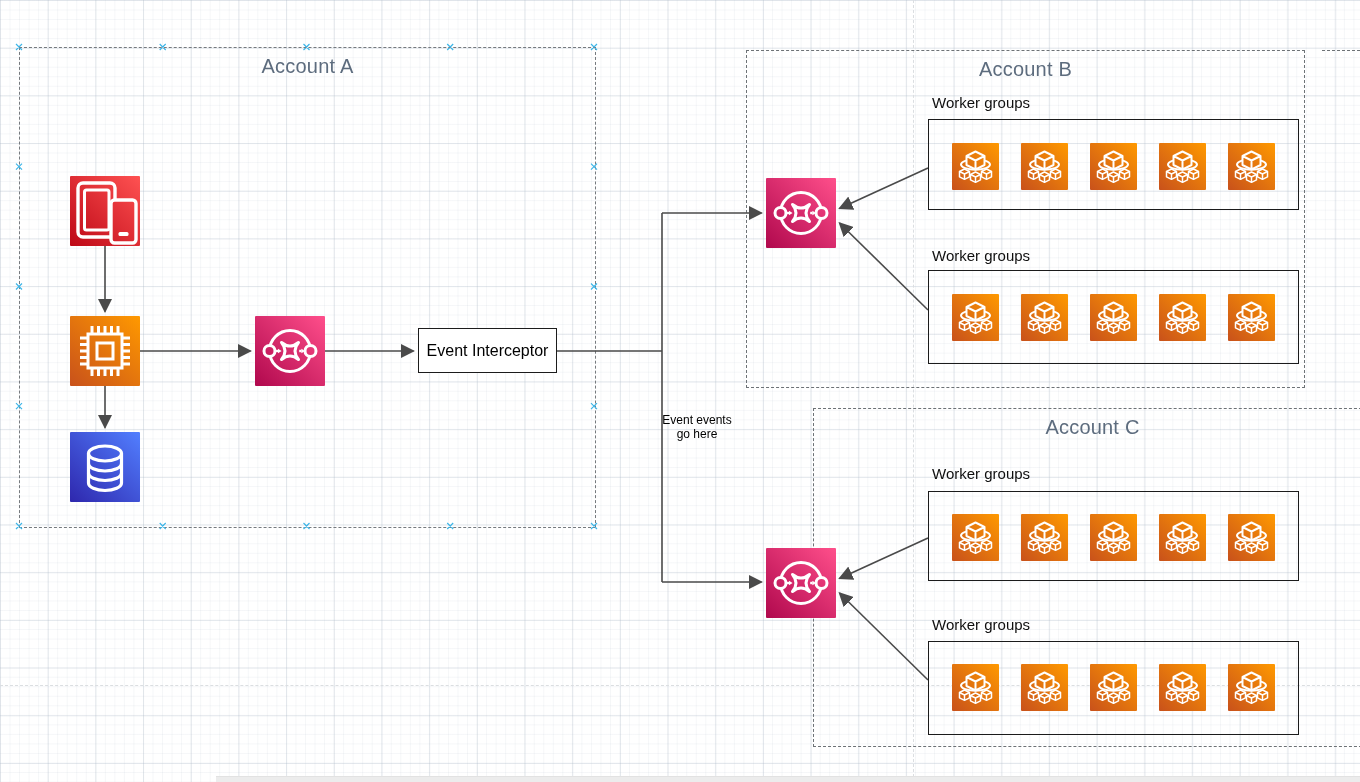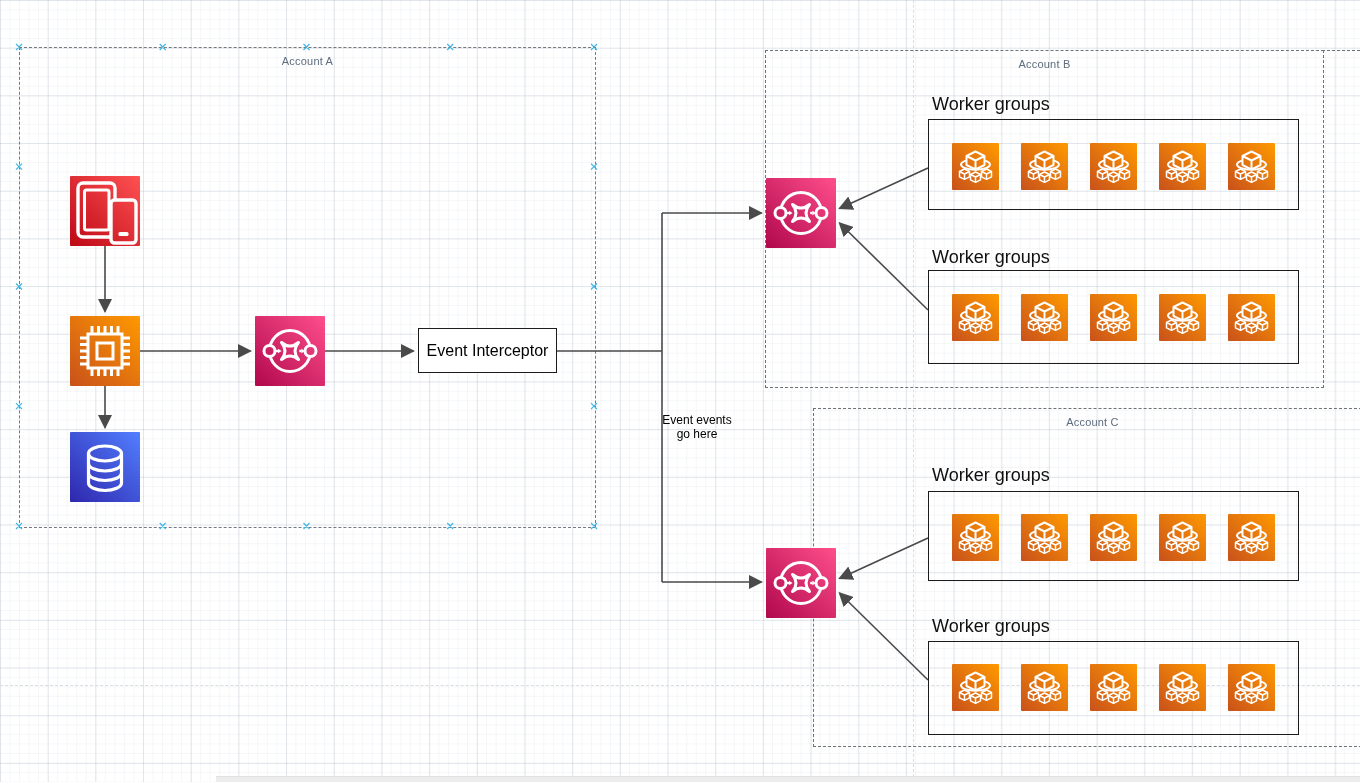--- a/index.html
+++ b/index.html
@@ -12,26 +12,26 @@
       linear-gradient(to bottom, rgba(174,186,200,.30) 1px, transparent 1px),
       linear-gradient(to right, rgba(174,186,200,.12) 1px, transparent 1px),
       linear-gradient(to bottom, rgba(174,186,200,.12) 1px, transparent 1px);
     background-size:47.7px 47.7px,47.7px 47.7px,9.54px 9.54px,9.54px 9.54px;
   }
   .abs{position:absolute;}
   .page-guide-v{left:913px;top:0;height:782px;width:0;border-left:1px dashed #dbdee1;}
   .page-guide-h{top:685px;left:0;width:1360px;height:0;border-top:1px dashed #dbdee1;}
   .account{border:1.4px dashed #6d7276;background:transparent;}
   .account-a{left:19px;top:47px;width:575px;height:479px;border:1.2px dashed #767a7e;}
-  .account-b{left:765px;top:50px;width:557px;height:336px;}
+  .account-b{left:746px;top:50px;width:557px;height:336px;}
   .account-c{left:765px;top:408px;width:557px;height:337px;margin-left:48px;}
   .account-title{position:absolute;left:0;right:0;top:7px;text-align:center;
-    color:#5d6c7e;font-size:11px;letter-spacing:.2px;}
+    color:#5d6c7e;font-size:20px;letter-spacing:.2px;}
   .b-top-ext{left:1322px;top:50px;width:38px;height:0;border-top:1.4px dashed #6d7276;}
-  .wg-label{font-size:18px;color:#0f0f0f;white-space:nowrap;}
+  .wg-label{font-size:15px;color:#0f0f0f;white-space:nowrap;}
   .wg-box{border:1.5px solid #1b1b1b;background:transparent;width:369px;}
   .icon-row{display:flex;justify-content:space-between;margin:23px 23px 0 23px;}
   .icon-row.c{margin-top:22px;}
   .icon70{width:70px;height:70px;display:block;}
   .icon47{width:47px;height:47px;display:block;}
   .interceptor{left:418px;top:328px;width:139px;height:45px;background:#ffffff;
     border:1.6px solid #1c1c1c;display:flex;align-items:center;justify-content:center;
     font-size:16px;color:#000;box-sizing:border-box;}
   .note{left:647px;top:414px;width:100px;text-align:center;font-size:12px;
     line-height:13.5px;color:#000;}

